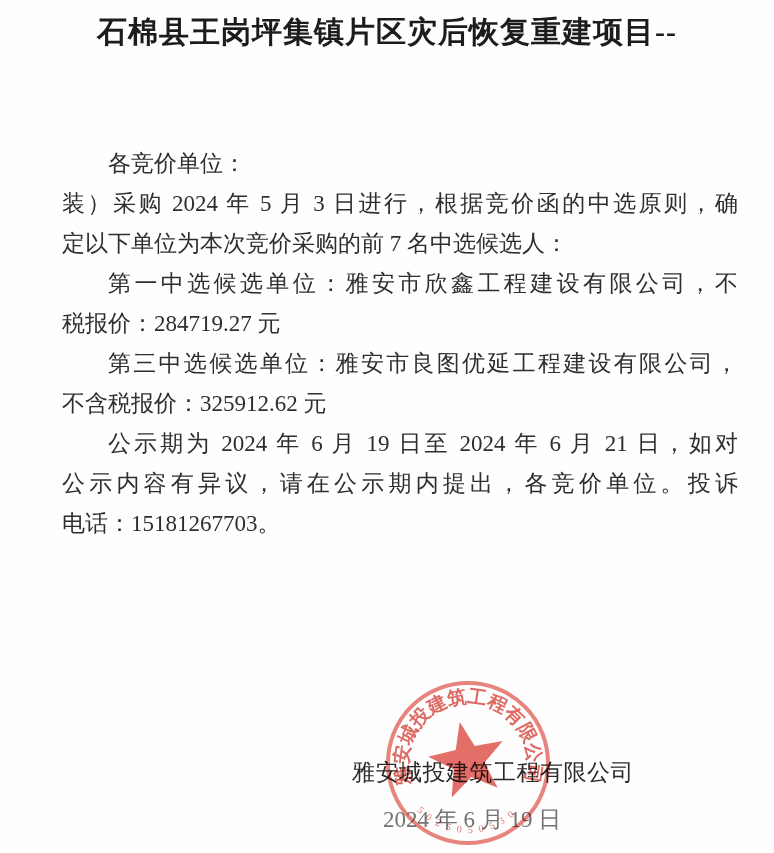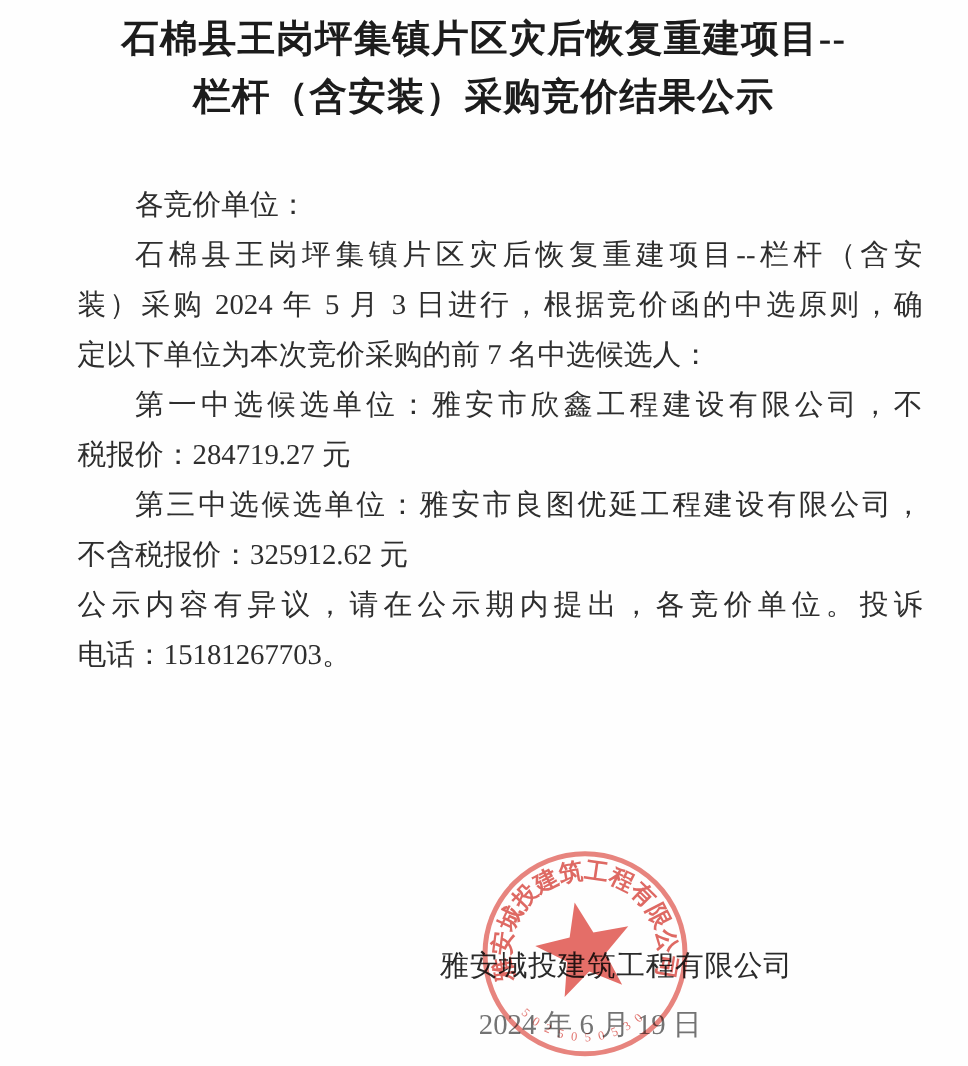--- a/index.html
+++ b/index.html
@@ -37,32 +37,31 @@
   .seal-arc-text { font-size:19px; font-weight:600; fill:#d8453e; opacity:0.88; }
   .seal-code-text { font-size:10px; fill:#d8453e; opacity:0.8; letter-spacing:6.5px; }
 </style>
 </head>
 <body>
 
 <div class="page">
 
   <div class="title">
     <div class="title-line">石棉县王岗坪集镇片区灾后恢复重建项目--</div>
-    <div class="title-line">栏杆（含安装）采购竞价结果公示</div>
   </div>
 
   <div class="body">
       <div class="line indent last">各竞价单位：</div>
-      <div class="line indent">石棉县王岗坪集镇片区灾后恢复重建项目--栏杆（含安</div>
       <div class="line">装）采购 2024 年 5 月 3 日进行，根据竞价函的中选原则，确</div>
       <div class="line last">定以下单位为本次竞价采购的前 7 名中选候选人：</div>
       <div class="line indent">第一中选候选单位：雅安市欣鑫工程建设有限公司，不</div>
       <div class="line last">税报价：284719.27 元</div>
       <div class="line indent">第三中选候选单位：雅安市良图优延工程建设有限公司，</div>
       <div class="line last">不含税报价：325912.62 元</div>
+      <div class="line indent">公示期为 2024 年 6 月 19 日至 2024 年 6 月 21 日，如对</div>
       <div class="line">公示内容有异议，请在公示期内提出，各竞价单位。投诉</div>
       <div class="line last">电话：15181267703。</div>
     </div>
 
   <div class="sig-company">雅安城投建筑工程有限公司</div>
   <div class="sig-date">2024 年 6 月 19 日</div>
 
   <svg class="seal" width="184" height="184" viewBox="0 0 184 184">
     <defs>
       <path id="sealArc" d="M 35.6 112.5 A 60 60 0 1 1 148.4 112.5" fill="none"></path>

